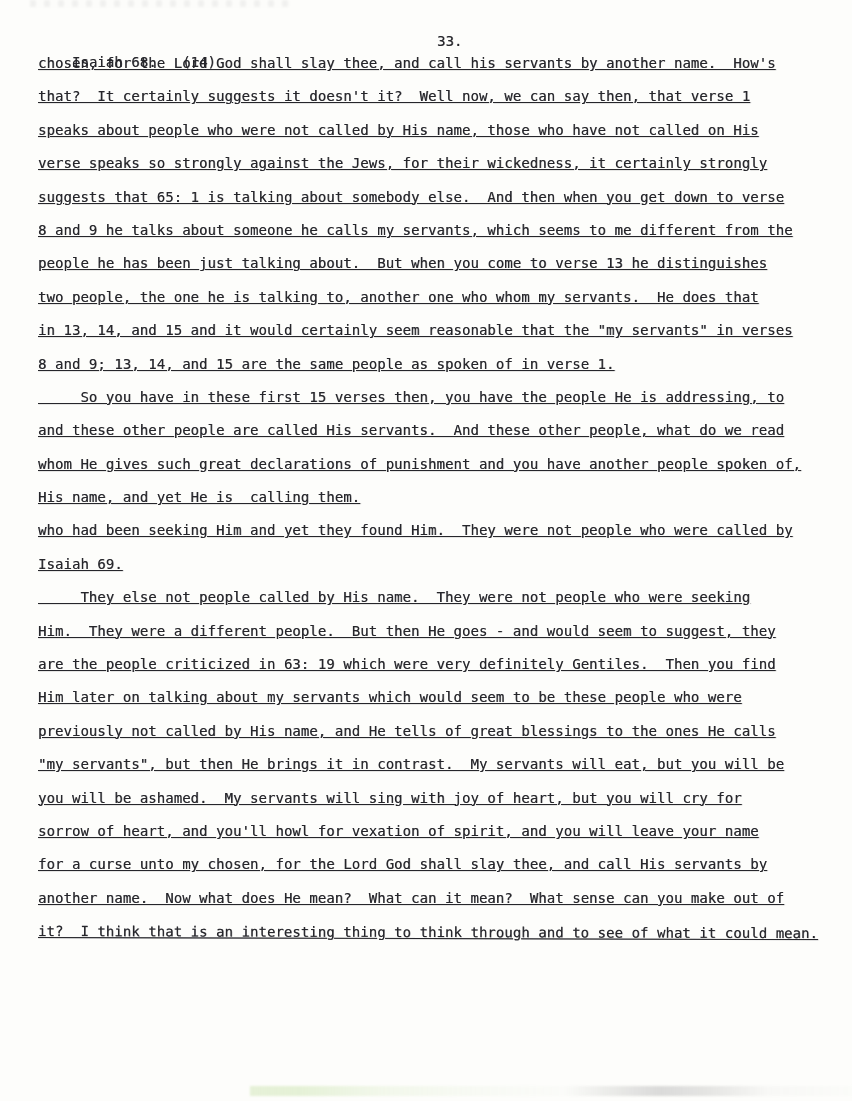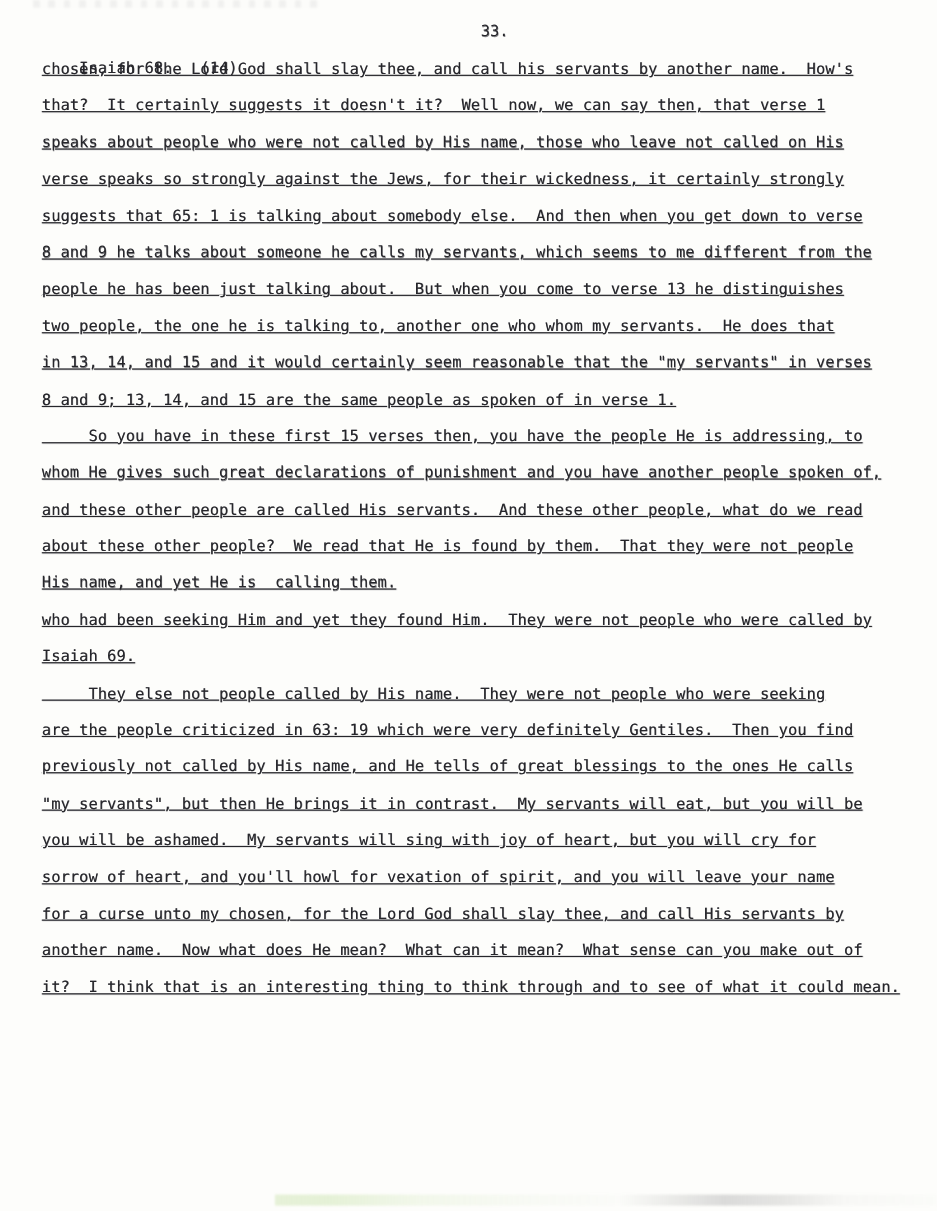--- a/index.html
+++ b/index.html
@@ -28,21 +28,21 @@
     height: 34px;
     font-size: 14px;
     line-height: 33.4px;
     letter-spacing: 0.05px;
     white-space: pre;
     text-shadow: 0.4px 0.2px 0 rgba(32,32,40,0.55);
   }
   .pagenum {
     position: absolute;
     left: 399px;
-    top: 0;
+    top: 12px;
   }
   .body {
     position: absolute;
     left: 38px;
     top: 47px;
     width: 800px;
     text-decoration: underline;
   }
   .line {
     white-space: pre;
@@ -94,37 +94,38 @@
 
 <div class="page">
   <div class="artifact-top"></div>
   <div class="header">
     <span class="ref">Isaiah 68.   (14)</span>
     <span class="pagenum">33.</span>
   </div>
   <div class="body">
       <div class="line">chosen, for the Lord God shall slay thee, and call his servants by another name.  How's</div>
       <div class="line">that?  It certainly suggests it doesn't it?  Well now, we can say then, that verse 1</div>
-      <div class="line">speaks about people who were not called by His name, those who leave not called on His</div>
+      <div class="line">speaks about people who were not called by His name, those who have not called on His</div>
       <div class="line">verse speaks so strongly against the Jews, for their wickedness, it certainly strongly</div>
       <div class="line">suggests that 65: 1 is talking about somebody else.  And then when you get down to verse</div>
       <div class="line">8 and 9 he talks about someone he calls my servants, which seems to me different from the</div>
       <div class="line">people he has been just talking about.  But when you come to verse 13 he distinguishes</div>
       <div class="line">two people, the one he is talking to, another one who whom my servants.  He does that</div>
       <div class="line">in 13, 14, and 15 and it would certainly seem reasonable that the "my servants" in verses</div>
       <div class="line">8 and 9; 13, 14, and 15 are the same people as spoken of in verse 1.</div>
       <div class="line">     So you have in these first 15 verses then, you have the people He is addressing, to</div>
+      <div class="line">and these other people are called His servants.  And these other people, what do we read</div>
       <div class="line">whom He gives such great declarations of punishment and you have another people spoken of,</div>
-      <div class="line">and these other people are called His servants.  And these other people, what do we read</div>
-      <div class="line">about these other people?  We read that He is found by them.  That they were not people</div>
       <div class="line">His name, and yet He is  calling them.</div>
       <div class="line">who had been seeking Him and yet they found Him.  They were not people who were called by</div>
       <div class="line">Isaiah 69.</div>
       <div class="line">     They else not people called by His name.  They were not people who were seeking</div>
+      <div class="line">Him.  They were a different people.  But then He goes - and would seem to suggest, they</div>
       <div class="line">are the people criticized in 63: 19 which were very definitely Gentiles.  Then you find</div>
+      <div class="line">Him later on talking about my servants which would seem to be these people who were</div>
       <div class="line">previously not called by His name, and He tells of great blessings to the ones He calls</div>
       <div class="line">"my servants", but then He brings it in contrast.  My servants will eat, but you will be</div>
       <div class="line">you will be ashamed.  My servants will sing with joy of heart, but you will cry for</div>
       <div class="line">sorrow of heart, and you'll howl for vexation of spirit, and you will leave your name</div>
       <div class="line">for a curse unto my chosen, for the Lord God shall slay thee, and call His servants by</div>
       <div class="line">another name.  Now what does He mean?  What can it mean?  What sense can you make out of</div>
       <div class="line">it?  I think that is an interesting thing to think through and to see of what it could mean.</div>
     </div>
   <div class="artifact-bottom"></div>
 </div>

